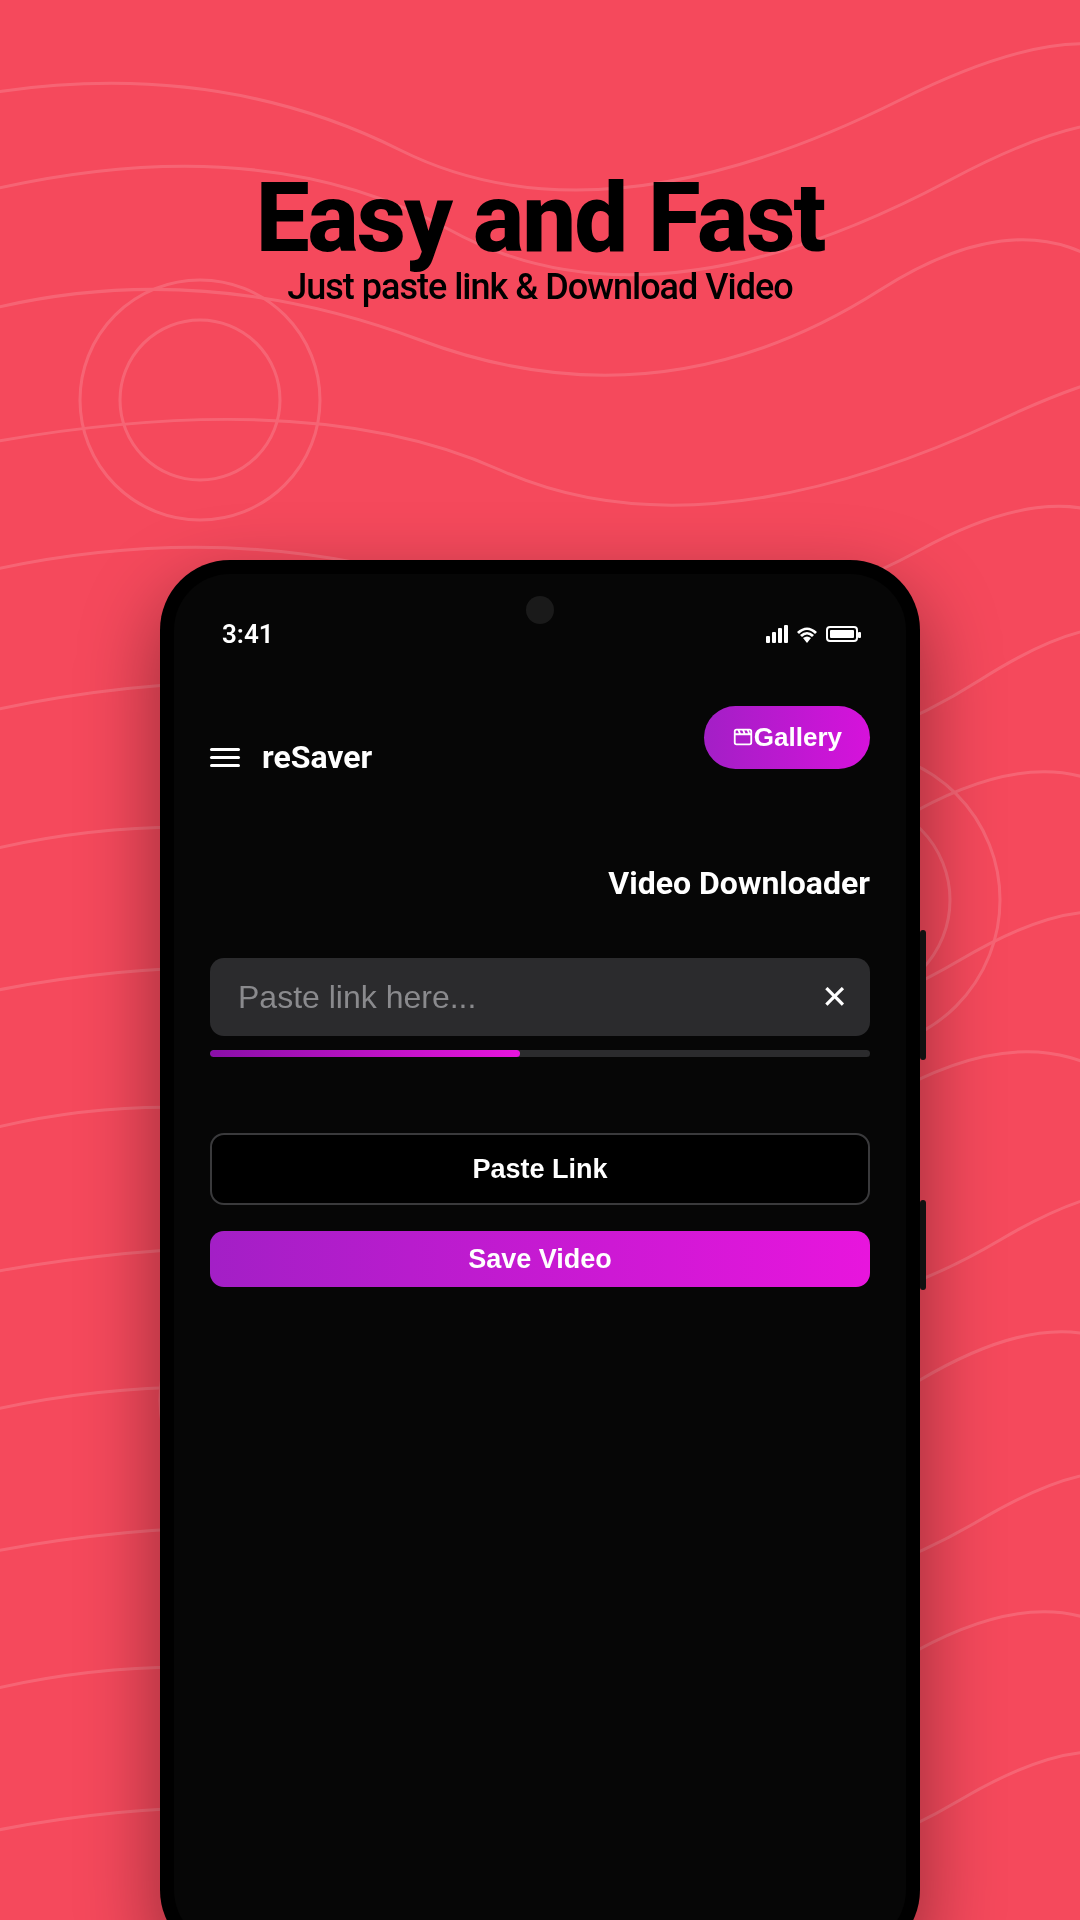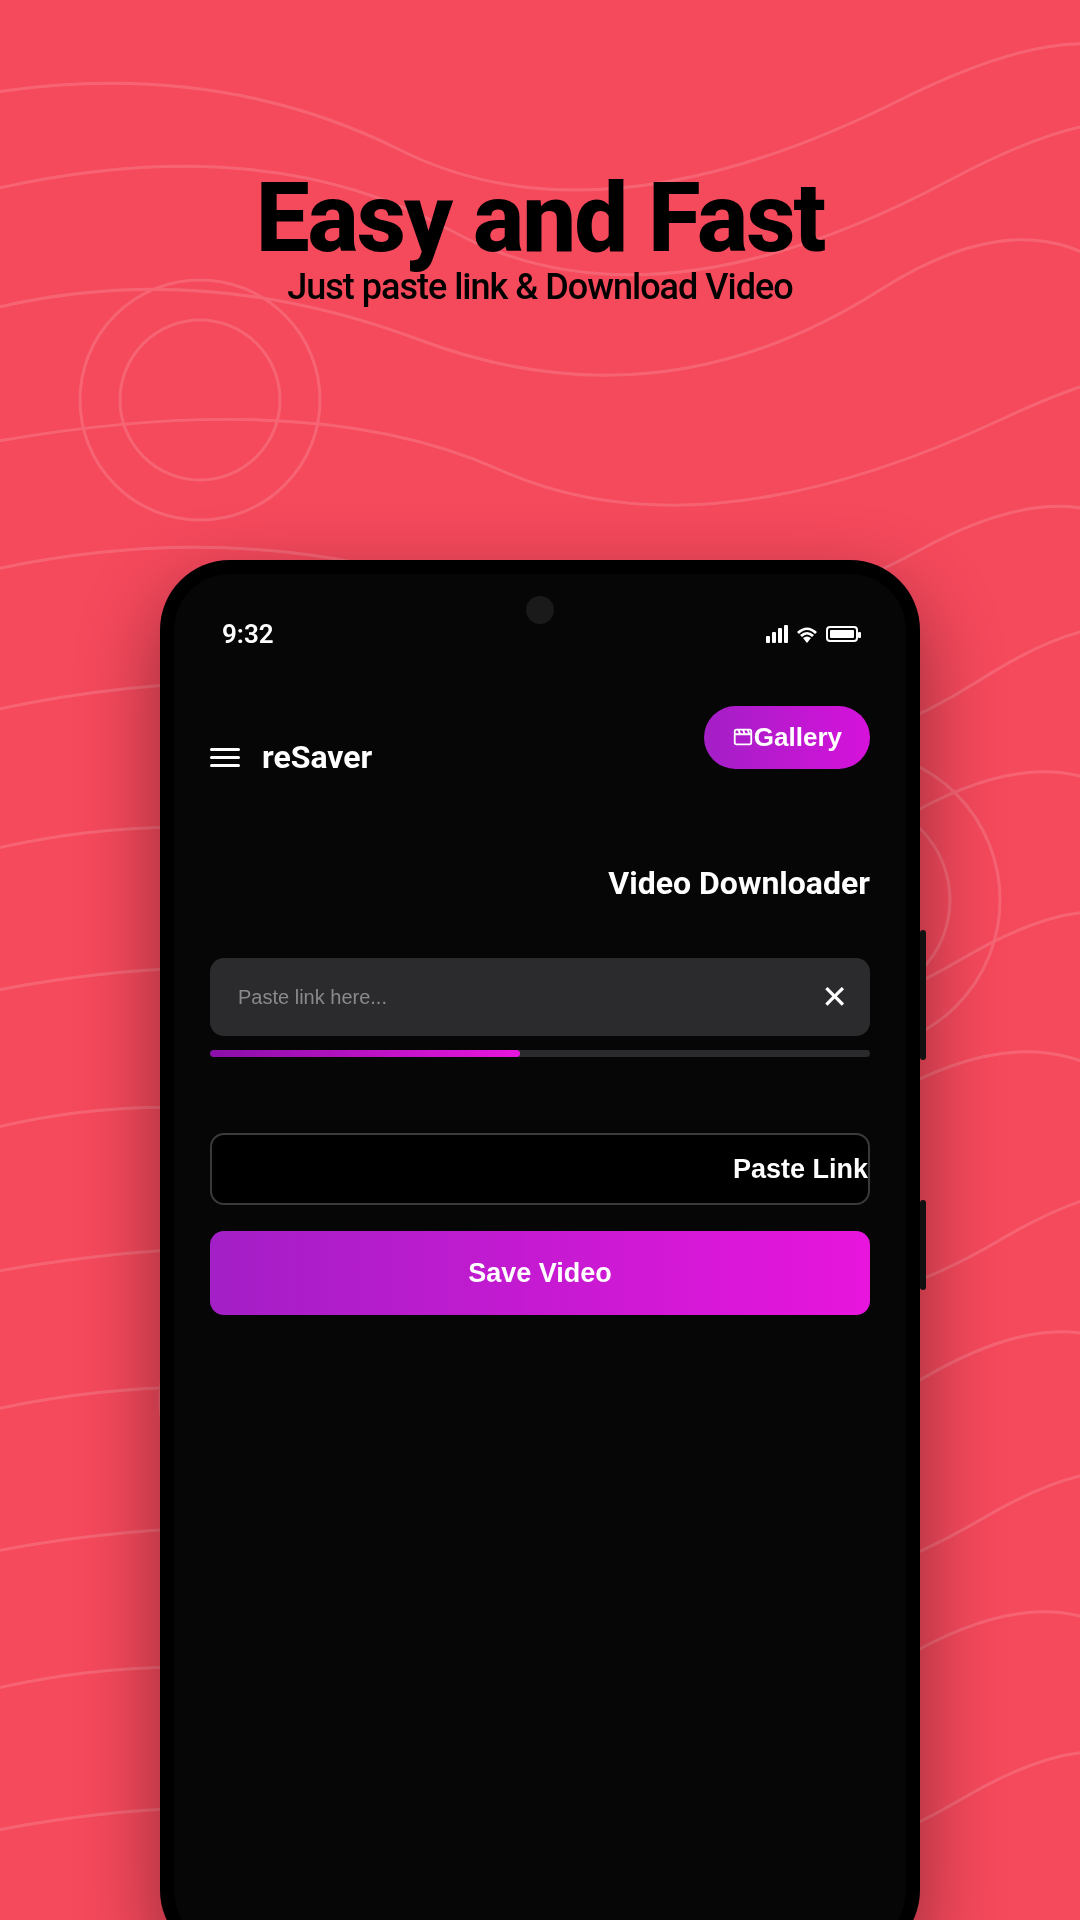--- a/index.html
+++ b/index.html
@@ -150,21 +150,21 @@
     position: relative;
   }
   .link-input {
     width: 100%;
     height: 78px;
     background: #2b2b2d;
     border: none;
     border-radius: 14px;
     padding: 0 70px 0 28px;
     color: #fff;
-    font-size: 20px;
+    font-size: 32px;
   }
   .link-input::placeholder {
     color: #8a8a8d;
   }
   .clear-btn {
     position: absolute;
     right: 22px;
     top: 50%;
     transform: translateY(-50%);
     color: #fff;
@@ -189,26 +189,25 @@
   .paste-btn {
     margin-top: 76px;
     width: 100%;
     height: 72px;
     background: #000;
     border: 2px solid #3a3a3c;
     border-radius: 14px;
     color: #fff;
     font-size: 27px;
     font-weight: 600;
-    text-align: right;
   }
   .save-btn {
     margin-top: 26px;
     width: 100%;
-    height: 84px;
+    height: 56px;
     background: linear-gradient(90deg, #a31fc6, #e815dd);
     border: none;
     border-radius: 14px;
     color: #fff;
     font-size: 27px;
     font-weight: 600;
   }
   .signal-bars {
     display: flex;
     align-items: flex-end;
@@ -282,21 +281,21 @@
   <div class="hero-subtitle">Just paste link &amp; Download Video</div>
 </div>
 
 <div class="phone">
   <div class="side-button b1"></div>
   <div class="side-button b2"></div>
   <div class="screen">
     <div class="notch-camera"></div>
 
     <div class="status-bar">
-      <div class="status-time">9:32</div>
+      <div class="status-time">3:41</div>
       <div class="status-icons">
         <div class="signal-bars">
           <span></span>
             <span></span>
             <span></span>
             <span></span>
         </div>
         <svg width="22" height="18" viewBox="0 0 22 18">
           <path d="M11 18 L7 13 Q11 10 15 13 Z M4 10 Q11 4 18 10 L16 12 Q11 7 6 12 Z M1 7 Q11 -2 21 7 L19 9 Q11 1 3 9 Z" fill="#fff"></path>
         </svg>

